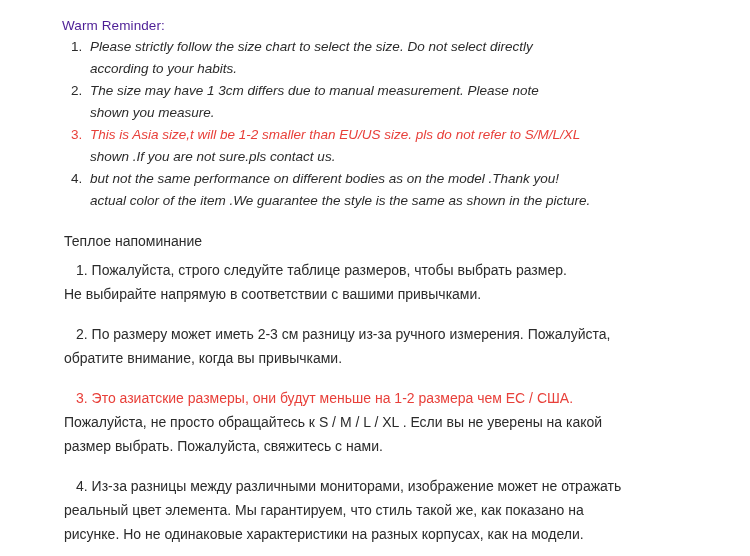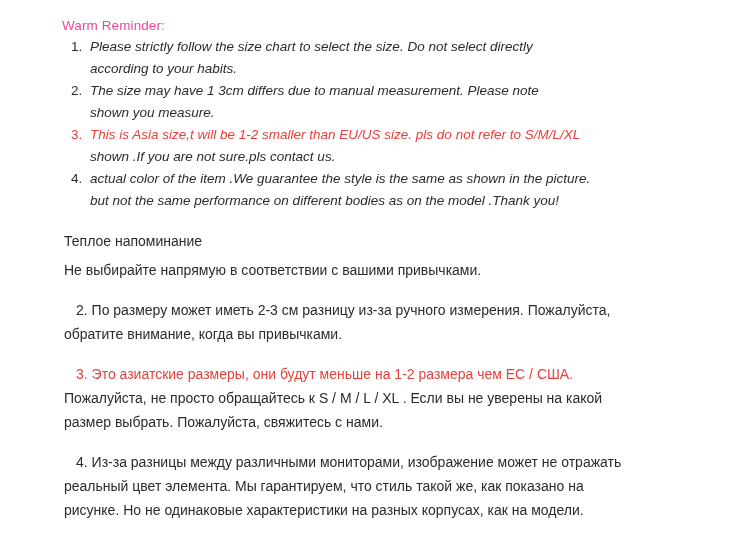--- a/index.html
+++ b/index.html
@@ -18,21 +18,21 @@
     position: relative;
     width: 750px;
     height: 556px;
     box-sizing: border-box;
     padding: 18px 30px 10px 62px;
   }
 
   
   .en-title {
     font-size: 13.5px;
-    color: #ec4899;
+    color: #4c1d95;
     margin: 0 0 3px 0;
     letter-spacing: 0.1px;
   }
   ol.en-list {
     margin: 0;
     padding: 0 0 0 24px;
     list-style: decimal;
   }
   ol.en-list > li {
     font-size: 13.5px;
@@ -96,30 +96,31 @@
       </li>
       <li>
         <span class="ln">The size may have 1 3cm differs due to manual measurement. Please note</span>
         <span class="ln">shown you measure.</span>
       </li>
       <li class="red">
         <span class="ln">This is Asia size,t will be 1-2 smaller than EU/US size. pls do not refer to S/M/L/XL</span>
         <span class="ln tail">shown .If you are not sure.pls contact us.</span>
       </li>
       <li>
+        <span class="ln">but not the same performance on different bodies as on the model .Thank you!</span>
         <span class="ln">actual color of the item .We guarantee the style is the same as shown in the picture.</span>
-        <span class="ln">but not the same performance on different bodies as on the model .Thank you!</span>
       </li>
     </ol>
   </div>
 
   <div class="ru-wrap">
     <div class="ru-title">Теплое напоминание</div>
 
     <div class="ru-item">
+      <span class="ln indent">1. Пожалуйста, строго следуйте таблице размеров, чтобы выбрать размер.</span>
       <span class="ln">Не выбирайте напрямую в соответствии с вашими привычками.</span>
     </div>
 
     <div class="ru-item">
       <span class="ln indent">2. По размеру может иметь 2-3 см разницу из-за ручного измерения. Пожалуйста,</span>
       <span class="ln">обратите внимание, когда вы привычками.</span>
     </div>
 
     <div class="ru-item">
       <span class="ln red">3. Это азиатские размеры, они будут меньше на 1-2 размера чем ЕС / США.</span>

